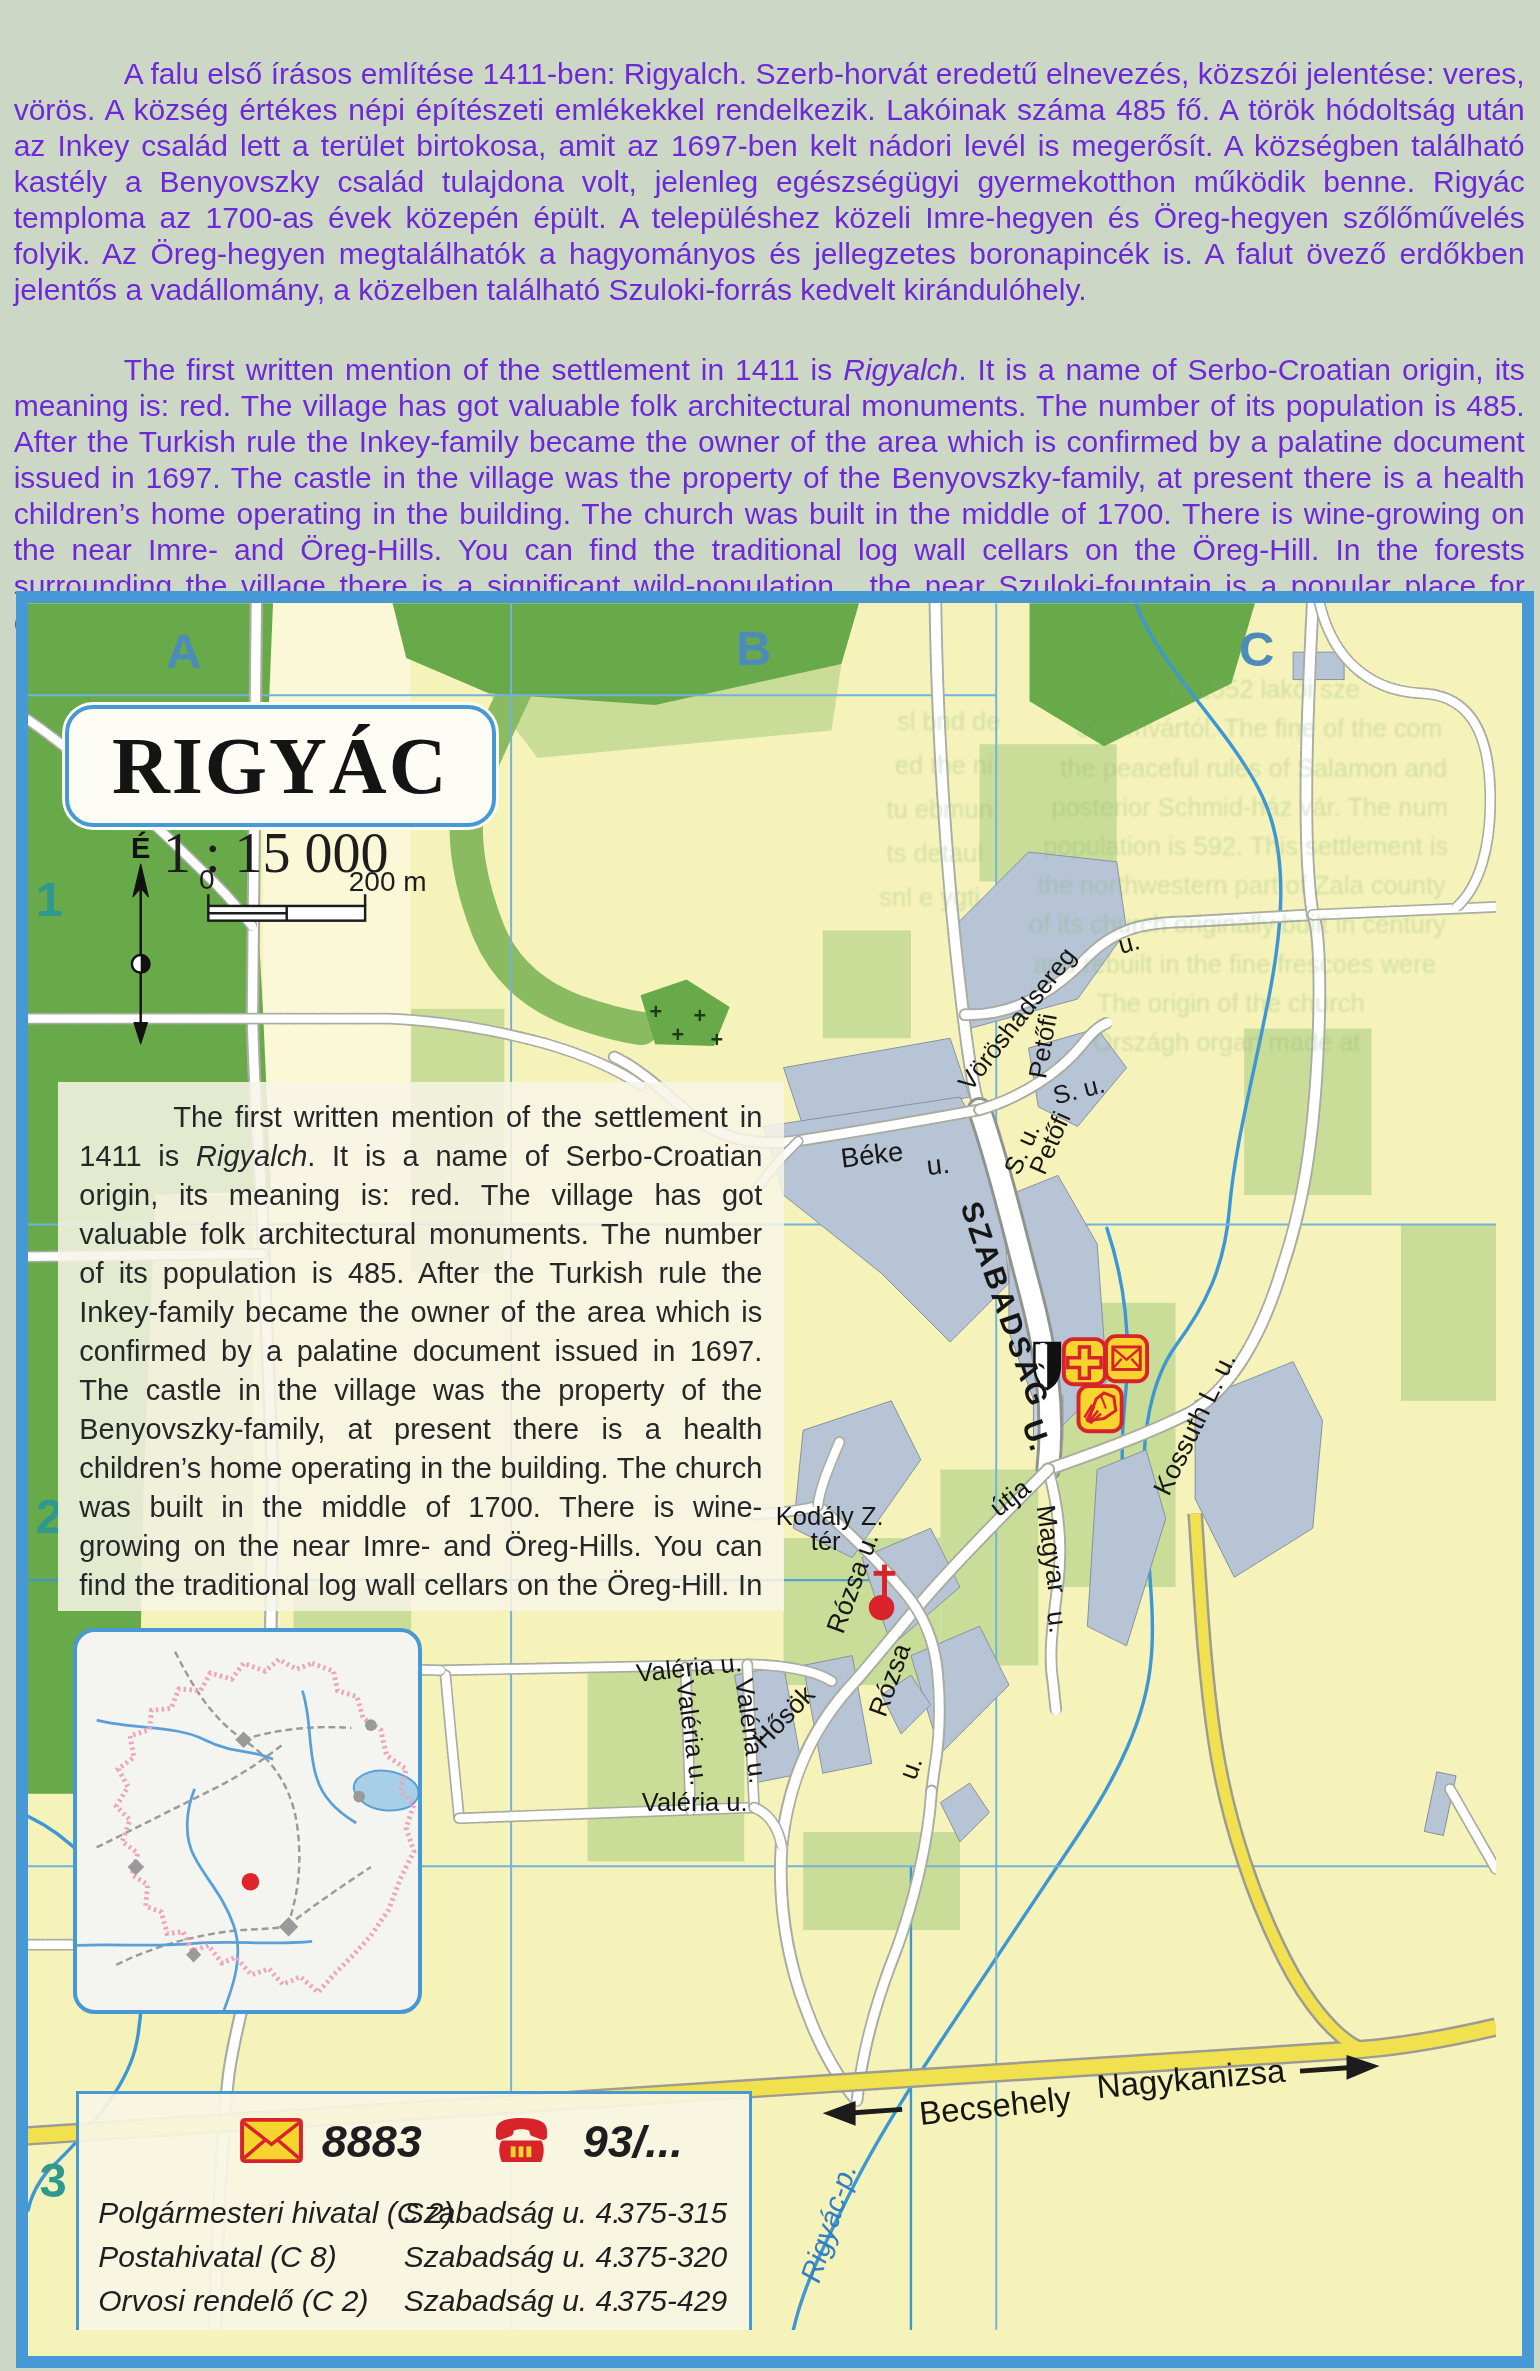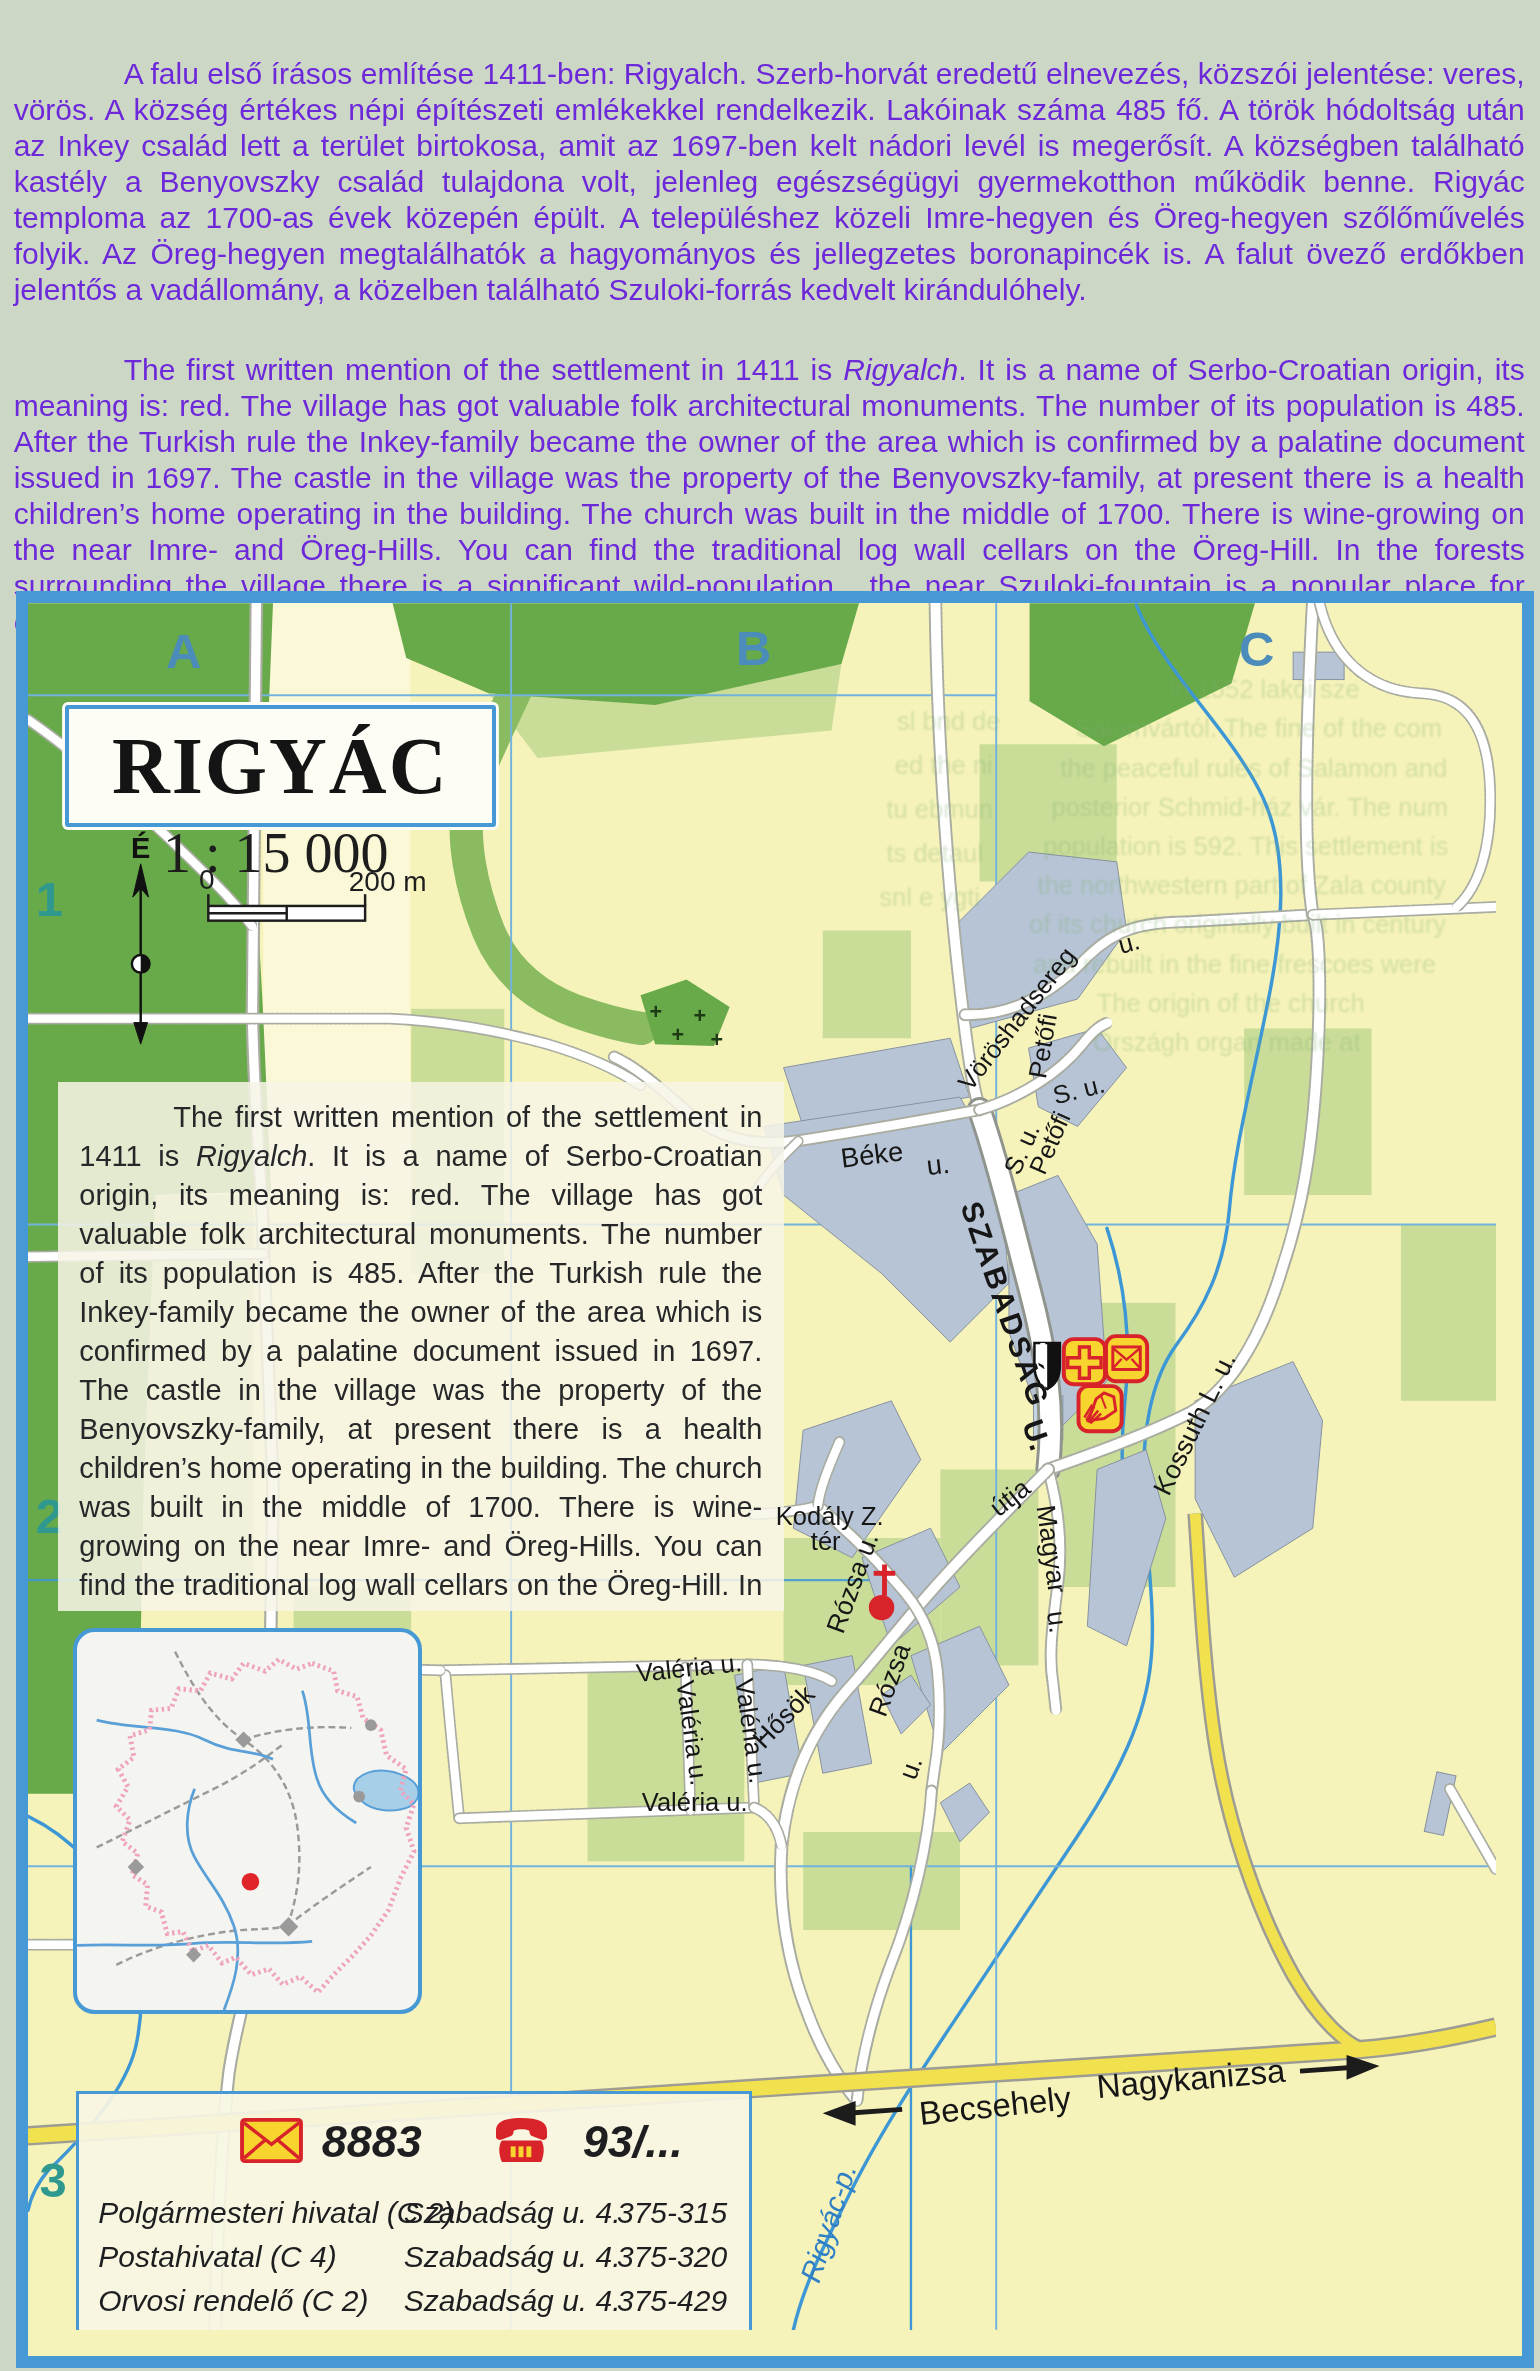--- a/index.html
+++ b/index.html
@@ -14,21 +14,21 @@
        border:12.7px solid #4799d6;background:#f6f3ba;}
   .map-inner{position:absolute;left:0;top:0;width:1468px;height:1727px;overflow:hidden;}
   .map-inner>svg.base{position:absolute;left:0;top:0;}
   
   .gletter,.gnumber{position:absolute;transform:translate(-50%,-50%);font-weight:bold;
        font-size:49px;}
   .gletter{color:#4b8cba;}
   .gnumber{color:#2f998f;}
   
   .title-box{position:absolute;left:37px;top:102px;width:423px;height:114px;
-       background:#fdfdf6;border:4.9px solid #4799d6;border-radius:3px;
+       background:#fdfdf6;border:4.9px solid #4799d6;border-radius:28px;
        display:flex;align-items:center;justify-content:center;
        font-family:"Liberation Serif",serif;font-weight:bold;font-size:80px;
        letter-spacing:2px;color:#141414;box-shadow:0 0 0 2.9px #fdfdf6;}
   
   .scale-text{position:absolute;left:248px;top:250px;transform:translate(-50%,-50%);
        font-family:"Liberation Serif",serif;font-size:56px;color:#1d1d1d;white-space:nowrap;}
   .scale-zero{position:absolute;left:179px;top:277px;transform:translate(-50%,-50%);
        font-size:28px;color:#1d1d1d;}
   .scale-dist{position:absolute;left:360px;top:279px;transform:translate(-50%,-50%);
        font-size:28px;color:#1d1d1d;white-space:nowrap;}
@@ -372,21 +372,21 @@
           </svg>
           <span class="phonepfx">93/...</span>
         </div>
         <div class="info-rows" id="info-rows">
             <div class="info-row">
               <span class="c1">Polgármesteri hivatal (C 2)</span>
               <span class="c2">Szabadság u. 4.</span>
               <span class="c3">375-315</span>
             </div>
             <div class="info-row">
-              <span class="c1">Postahivatal (C 4)</span>
+              <span class="c1">Postahivatal (C 8)</span>
               <span class="c2">Szabadság u. 4.</span>
               <span class="c3">375-320</span>
             </div>
             <div class="info-row">
               <span class="c1">Orvosi rendelő (C 2)</span>
               <span class="c2">Szabadság u. 4.</span>
               <span class="c3">375-429</span>
             </div>
           </div>
       </div>

